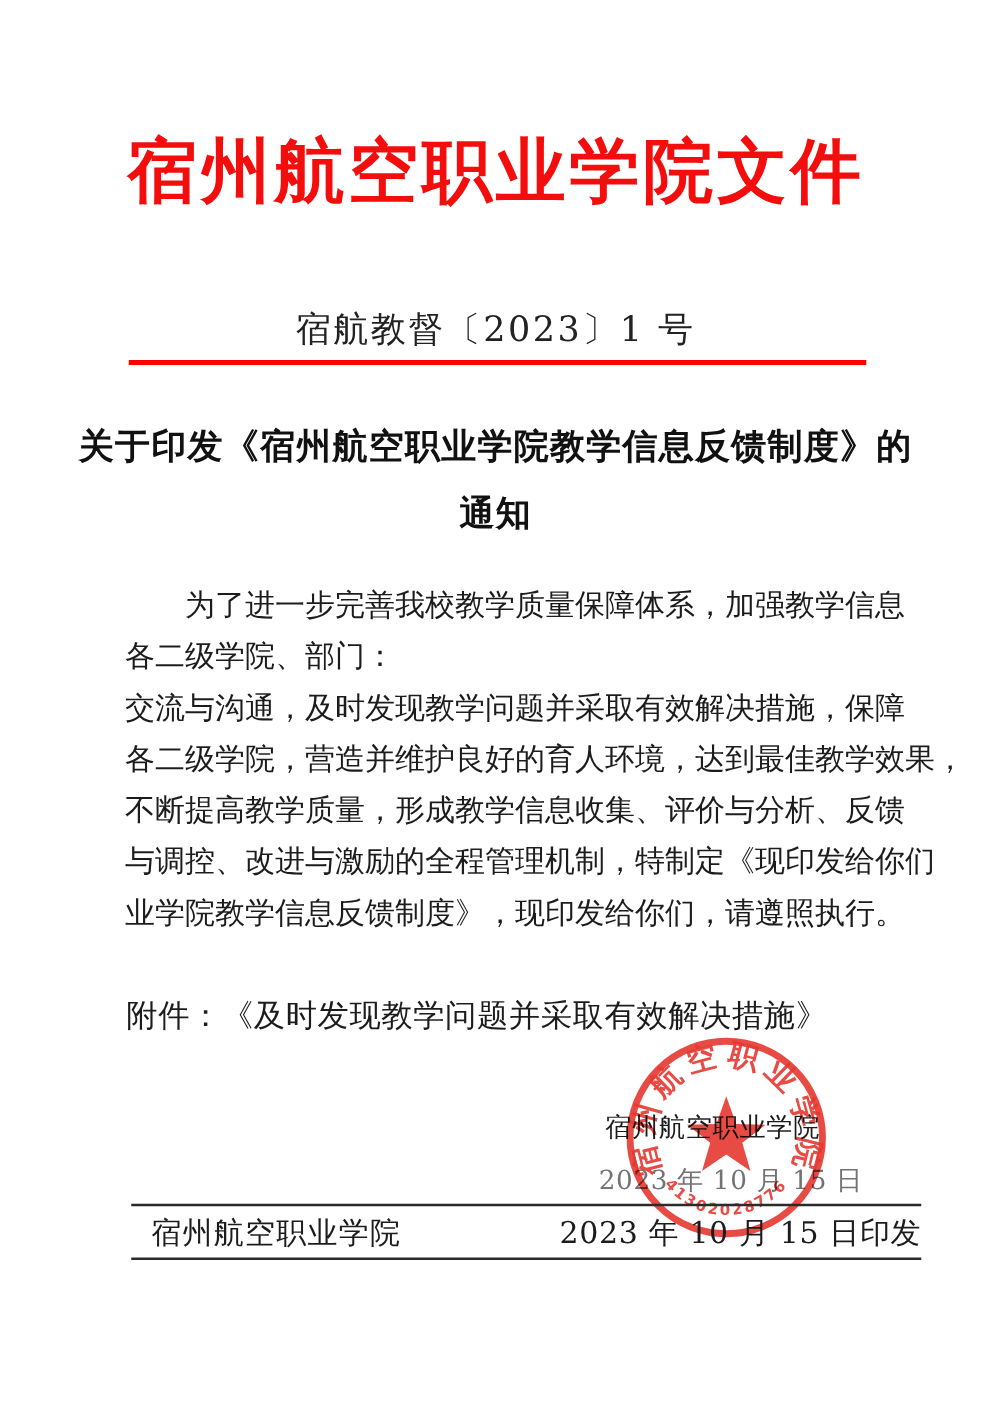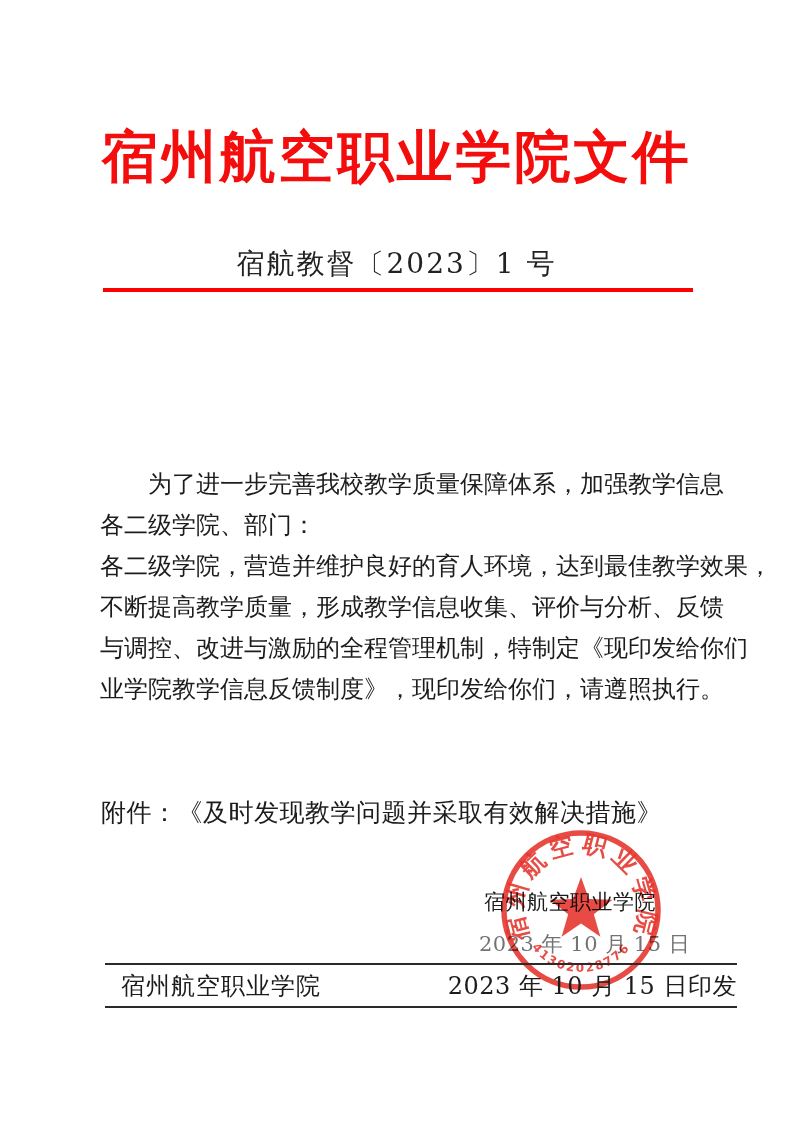--- a/index.html
+++ b/index.html
@@ -20,21 +20,20 @@
     position: absolute;
     top: 100px;
     left: 0;
     width: 100%;
     text-align: center;
     font-size: 56px;
     font-weight: bold;
     letter-spacing: 3px;
     color: #f30d0d;
     white-space: nowrap;
-    margin-top: 20px;
   }
   .doc-number {
     position: absolute;
     top: 245px;
     left: 0;
     width: 100%;
     text-align: center;
     font-size: 28px;
     letter-spacing: 2px;
     color: #222222;
@@ -155,24 +154,29 @@
 <body>
 
 <div class="page">
 
   <div class="header-title">宿州航空职业学院文件</div>
 
   <div class="doc-number">宿航教督〔2023〕1 号</div>
 
   <div class="red-line"></div>
 
+  <div class="notice-title">
+    <div>关于印发《宿州航空职业学院教学信息反馈制度》的</div>
+    <div>通知</div>
+  </div>
 
   <div class="body-text">
     <div class="body-line indent">为了进一步完善我校教学质量保障体系，加强教学信息</div>
     <div class="body-line">各二级学院、部门：</div>
+    <div class="body-line">交流与沟通，及时发现教学问题并采取有效解决措施，保障</div>
     <div class="body-line">各二级学院，营造并维护良好的育人环境，达到最佳教学效果，</div>
     <div class="body-line">不断提高教学质量，形成教学信息收集、评价与分析、反馈</div>
     <div class="body-line">与调控、改进与激励的全程管理机制，特制定《现印发给你们</div>
     <div class="body-line">业学院教学信息反馈制度》，现印发给你们，请遵照执行。</div>
   </div>
 
   <div class="attachment">附件：《及时发现教学问题并采取有效解决措施》</div>
 
   <div class="signature">宿州航空职业学院</div>
 

